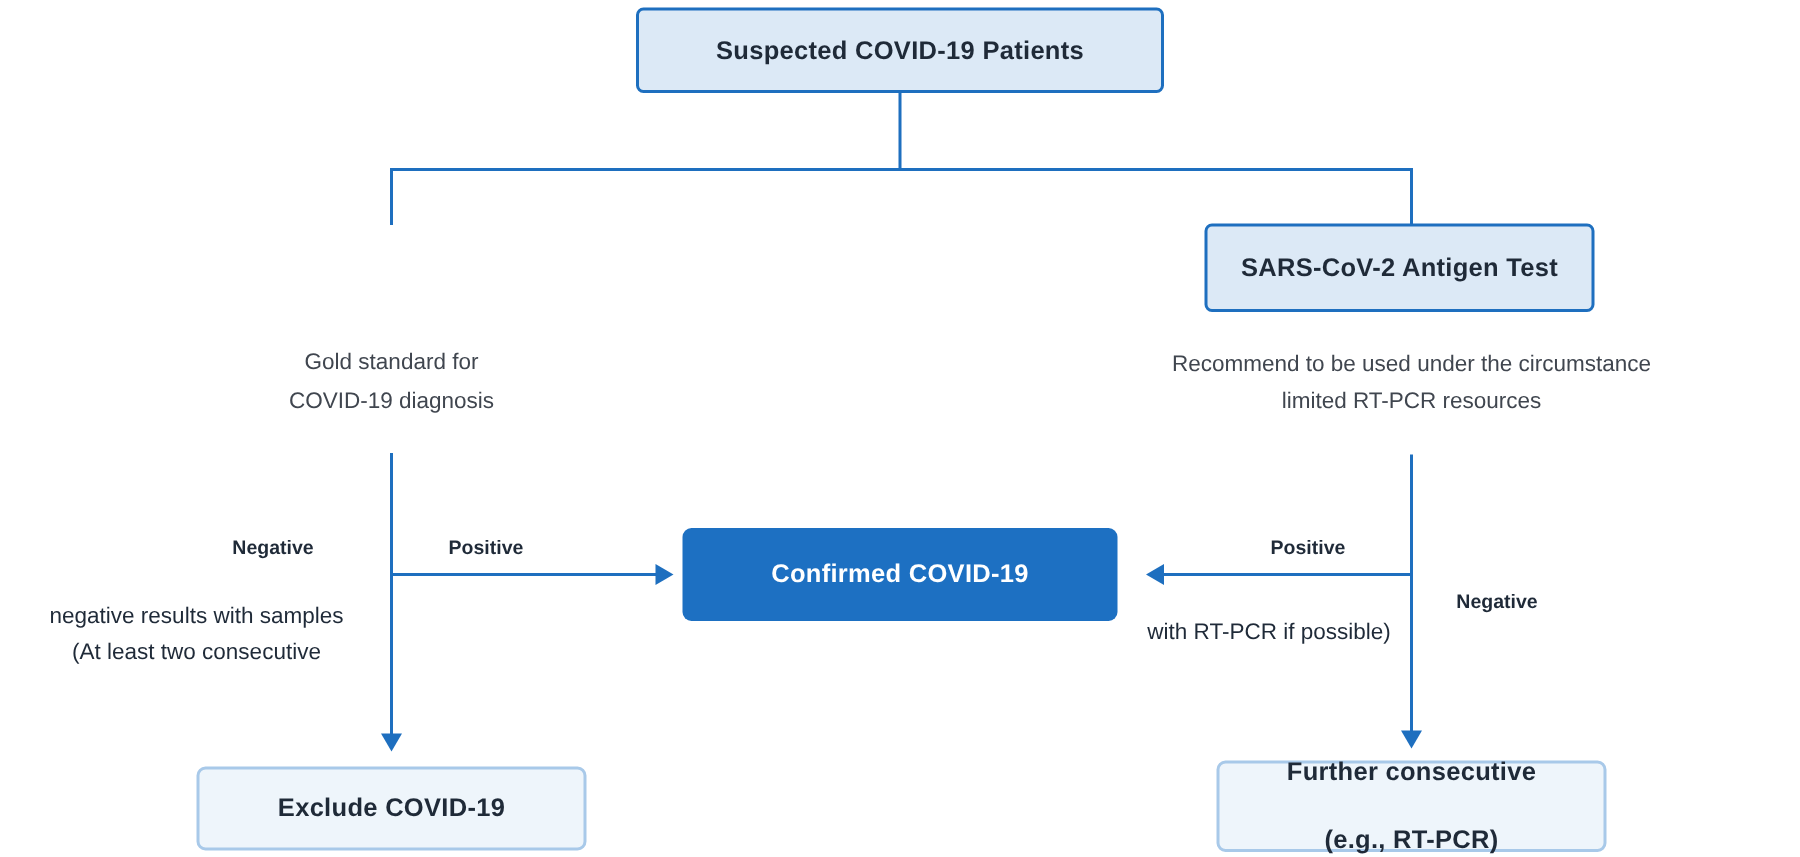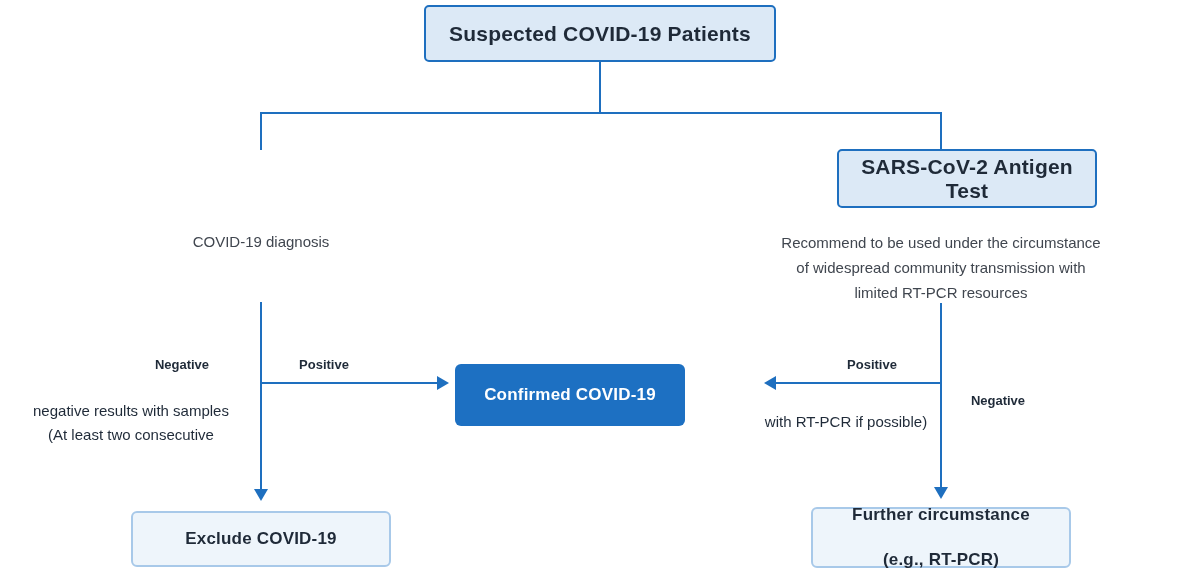--- a/index.html
+++ b/index.html
@@ -4,21 +4,21 @@
 <style>
   html,body{margin:0;padding:0;background:#fff;}
   #canvas{
     position:relative;width:1200px;height:571px;background:#fff;overflow:hidden;
     font-family:"Liberation Sans","DejaVu Sans",sans-serif;
   }
   .box{
     position:absolute;display:flex;flex-direction:column;align-items:center;justify-content:center;
     text-align:center;font-weight:bold;box-sizing:border-box;letter-spacing:.2px;
   }
-  .box-strong{background:var(--box-fill);border:2px solid var(--line);border-radius:5px;color:var(--title-text);font-size:21px;}
+  .box-strong{background:var(--box-fill);border:2px solid var(--line);border-radius:5px;color:var(--title-text);font-size:17px;}
   .box-soft{background:var(--soft-fill);border:2px solid var(--soft-border);border-radius:6px;color:var(--title-text);font-size:17px;}
   .box-primary{background:var(--primary-fill);border:none;border-radius:6px;color:#fff;font-size:17px;}
   .box-soft .line2{margin-top:21px;}
   .note{position:absolute;text-align:center;color:var(--body-text);font-size:15px;}
   .edge-label{position:absolute;text-align:center;font-weight:bold;color:var(--title-text);font-size:13px;}
   .h-line{position:absolute;height:2px;background:var(--line);}
   .v-line{position:absolute;width:2px;background:var(--line);}
   .arr{position:absolute;width:0;height:0;}
   .arr-right{border-left:12px solid var(--line);border-top:7px solid transparent;border-bottom:7px solid transparent;}
   .arr-left{border-right:12px solid var(--line);border-top:7px solid transparent;border-bottom:7px solid transparent;}
@@ -31,30 +31,30 @@
 
   <div class="box box-strong" style="left:424px;top:5px;width:352px;height:57px;">
     <span>Suspected COVID-19 Patients</span>
   </div>
 
   <div class="v-line" style="left:599px;top:62px;height:51px;"></div>
   <div class="h-line" style="left:260px;top:112px;width:682px;"></div>
   <div class="v-line" style="left:260px;top:112px;height:38px;"></div>
   <div class="v-line" style="left:940px;top:112px;height:38px;"></div>
 
-  <div class="box box-strong" style="left:837px;top:149px;width:260px;height:59px;align-items:flex-end;">
+  <div class="box box-strong" style="left:803px;top:149px;width:260px;height:59px;">
     <span>SARS-CoV-2 Antigen Test</span>
   </div>
 
   <div class="note" style="left:111px;top:229px;width:300px;line-height:26px;">
+    <div>Gold standard for</div>
     <div>COVID-19 diagnosis</div>
   </div>
   <div class="note" style="left:766px;top:230px;width:350px;line-height:25px;">
     <div>Recommend to be used under the circumstance</div>
-    <div>of widespread community transmission with</div>
     <div>limited RT-PCR resources</div>
   </div>
 
   <div class="v-line" style="left:260px;top:302px;height:188px;"></div>
   <div class="arr arr-down" style="left:254px;top:489px;"></div>
 
   <div class="v-line" style="left:940px;top:303px;height:185px;"></div>
   <div class="arr arr-down" style="left:934px;top:487px;"></div>
 
   <div class="h-line" style="left:261px;top:382px;width:177px;"></div>
@@ -68,25 +68,25 @@
   <div class="edge-label" style="left:938px;top:393px;width:120px;">Negative</div>
 
   <div class="note" style="left:15px;top:399px;width:232px;line-height:24px;color:var(--title-text);">
     <div>negative results with samples</div>
     <div>(At least two consecutive</div>
   </div>
   <div class="note" style="left:741px;top:410px;width:210px;line-height:23px;color:var(--title-text);">
     <div>with RT-PCR if possible)</div>
   </div>
 
-  <div class="box box-primary" style="left:455px;top:364px;width:230px;height:62px;justify-content:center;">
+  <div class="box box-primary" style="left:455px;top:352px;width:290px;height:62px;justify-content:center;">
     <span>Confirmed COVID-19</span>
   </div>
 
   <div class="box box-soft" style="left:131px;top:511px;width:260px;height:56px;">
     <span>Exclude COVID-19</span>
   </div>
   <div class="box box-soft" style="left:811px;top:507px;width:260px;height:61px;line-height:24px;">
-    <span>Further circumstance</span>
+    <span>Further consecutive</span>
     <span class="line2">(e.g., RT-PCR)</span>
   </div>
 
 </div>
 
 </body></html>

